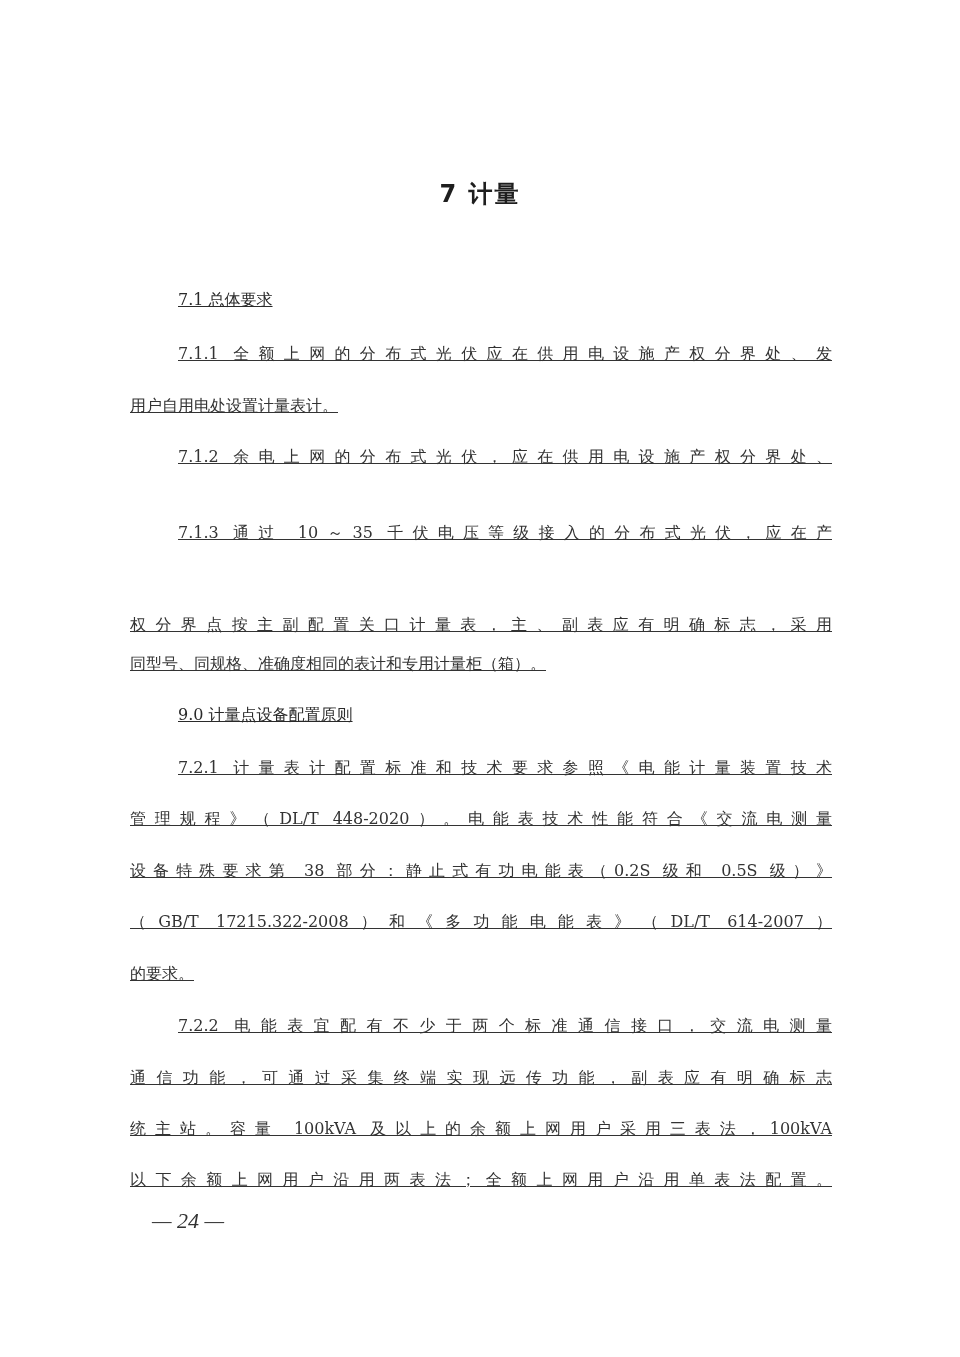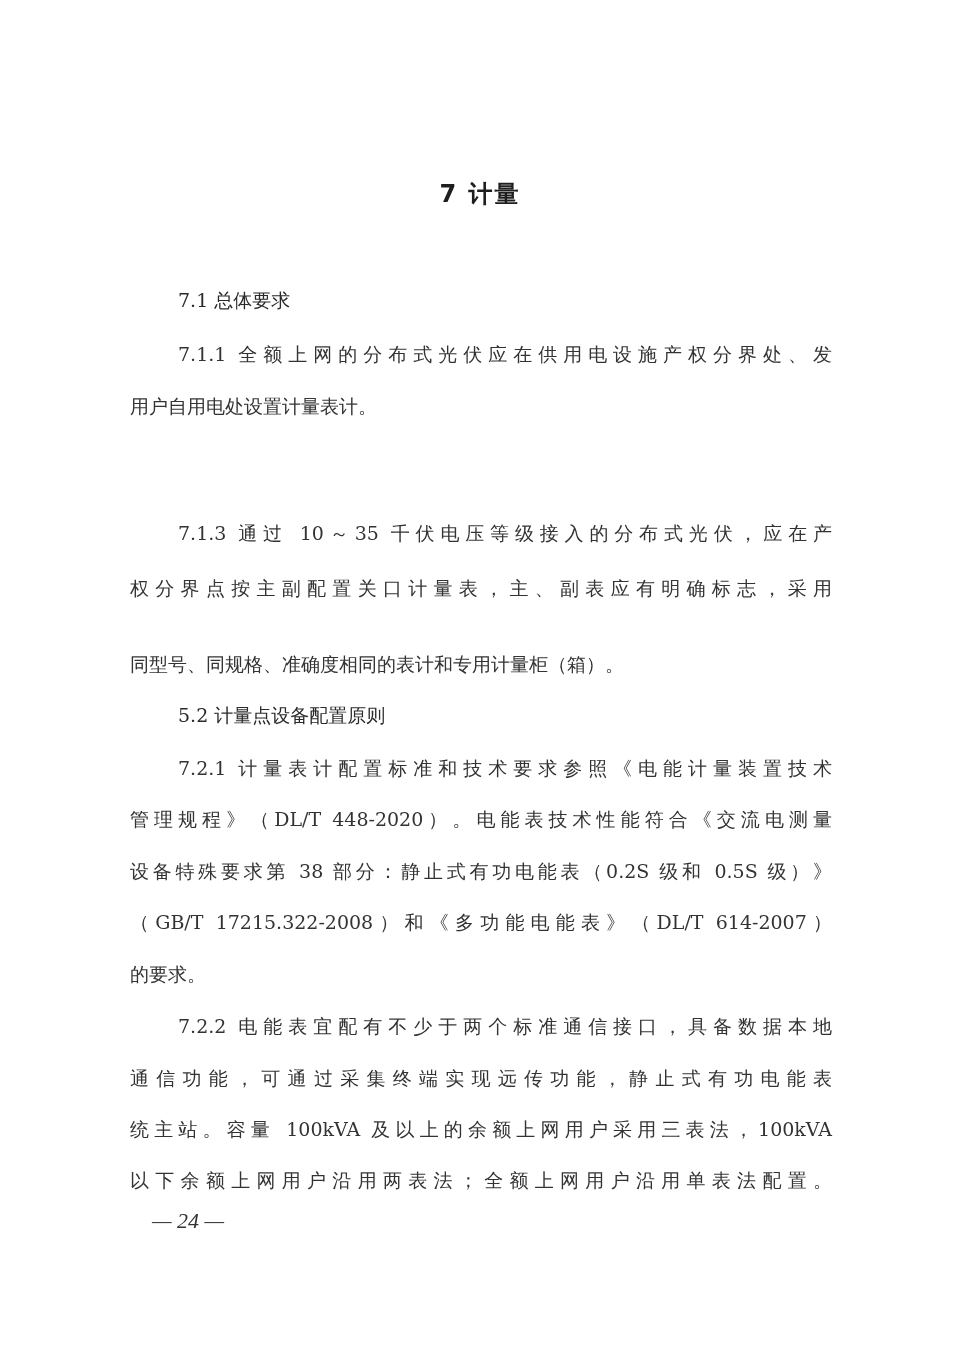--- a/index.html
+++ b/index.html
@@ -7,22 +7,22 @@
     width: 960px; height: 1357px; background: #ffffff; position: relative; overflow: hidden;
     font-family: "DejaVu Serif", "Liberation Serif", serif; color: #2a2a2a;
   }
   .page { position: absolute; left: 0; top: 0; width: 960px; height: 1357px; }
   .title {
     position: absolute; top: 178px; left: 0; width: 960px; text-align: center;
     font-size: 24px; font-weight: bold; letter-spacing: 2px; color: #1e1e1e;
     font-family: "DejaVu Sans", "Liberation Sans", sans-serif;
   }
   .line {
-    position: absolute; left: 130px; width: 702px; font-size: 19px; white-space: nowrap;
-    line-height: 32px; height: 32px; color: #333;
+    position: absolute; left: 130px; width: 702px; font-size: 16px; white-space: nowrap;
+    line-height: 32px; height: 32px; color: #333; text-decoration: underline;
   }
   .line.justify { text-align: justify; text-align-last: justify; }
   .indent { left: 178px; width: 654px; }
   .h2 { color: #2a2a2a; }
   .footer {
     position: absolute; left: 152px; top: 1208px; font-size: 22px; color: #333;
     font-family: "Liberation Serif", serif;
     font-style: italic;
   }
 </style>
@@ -30,32 +30,33 @@
 <body>
 
 <div class="page">
   <div class="title">7 计量</div>
 
   <div class="line indent h2" style="top:284px">7.1 总体要求</div>
 
   <div class="line indent justify" style="top:338px">7.1.1 全额上网的分布式光伏应在供用电设施产权分界处、发</div>
   <div class="line" style="top:390px">用户自用电处设置计量表计。</div>
 
+  <div class="line indent justify" style="top:441px">7.1.2 余电上网的分布式光伏，应在供用电设施产权分界处、</div>
 
   <div class="line indent justify" style="top:517px">7.1.3 通过 10～35 千伏电压等级接入的分布式光伏，应在产</div>
-  <div class="line justify" style="top:572px">权分界点按主副配置关口计量表，主、副表应有明确标志，采用</div>
+  <div class="line justify" style="top:609px">权分界点按主副配置关口计量表，主、副表应有明确标志，采用</div>
   <div class="line" style="top:648px">同型号、同规格、准确度相同的表计和专用计量柜（箱）。</div>
 
-  <div class="line indent h2" style="top:699px">5.2 计量点设备配置原则</div>
+  <div class="line indent h2" style="top:699px">9.0 计量点设备配置原则</div>
 
   <div class="line indent justify" style="top:752px">7.2.1 计量表计配置标准和技术要求参照《电能计量装置技术</div>
   <div class="line justify" style="top:803px">管理规程》（DL/T 448-2020）。电能表技术性能符合《交流电测量</div>
   <div class="line justify" style="top:855px">设备特殊要求第 38 部分：静止式有功电能表（0.2S 级和 0.5S 级）》</div>
   <div class="line justify" style="top:906px">（GB/T 17215.322-2008）和《多功能电能表》（DL/T 614-2007）</div>
   <div class="line" style="top:958px">的要求。</div>
 
-  <div class="line indent justify" style="top:1010px">7.2.2 电能表宜配有不少于两个标准通信接口，具备数据本地</div>
-  <div class="line justify" style="top:1062px">通信功能，可通过采集终端实现远传功能，静止式有功电能表</div>
+  <div class="line indent justify" style="top:1010px">7.2.2 电能表宜配有不少于两个标准通信接口，交流电测量</div>
+  <div class="line justify" style="top:1062px">通信功能，可通过采集终端实现远传功能，副表应有明确标志</div>
   <div class="line justify" style="top:1113px">统主站。容量 100kVA 及以上的余额上网用户采用三表法，100kVA</div>
   <div class="line justify" style="top:1164px">以下余额上网用户沿用两表法；全额上网用户沿用单表法配置。</div>
 
   <div class="footer">— 24 —</div>
 </div>
 
 </body></html>

